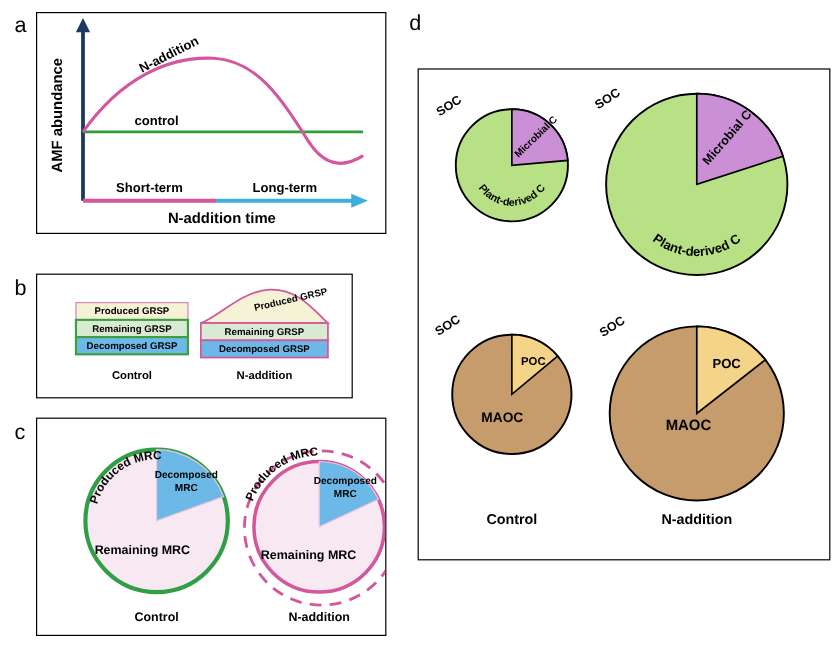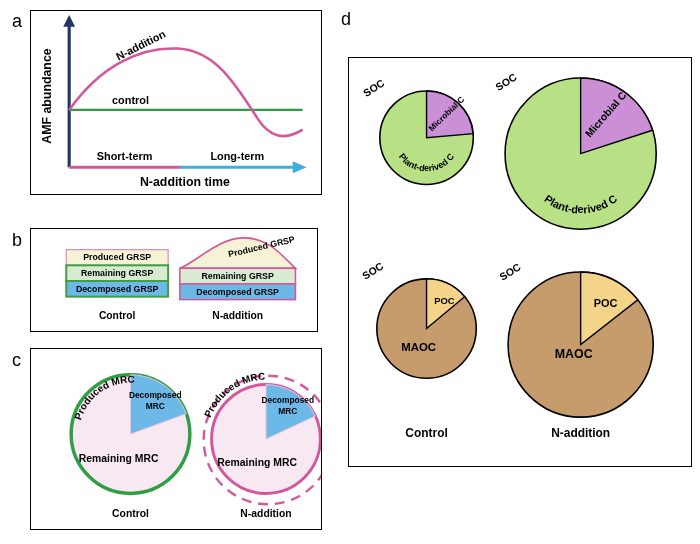--- a/index.html
+++ b/index.html
@@ -35,21 +35,21 @@
 
     <text transform="translate(112,38) rotate(-27)" text-anchor="middle" font-size="11" font-weight="bold">N-addition</text>
     <text x="100" y="94" text-anchor="middle" font-size="11" font-weight="bold" fill="#1d6b28">control</text>
     <text x="94" y="151" text-anchor="middle" font-size="11" font-weight="bold">Short-term</text>
     <text x="208" y="151" text-anchor="middle" font-size="11" font-weight="bold">Long-term</text>
     <text x="155" y="177" text-anchor="middle" font-size="12.5" font-weight="bold">N-addition time</text>
     <text transform="translate(20,86) rotate(-90)" text-anchor="middle" font-size="12.5" font-weight="bold">AMF abundance</text>
   </svg>
 </div>
 
-<div class="panel-box" style="left:30px;top:228px;width:288px;height:104px;">
+<div class="panel-box" style="left:30px;top:228px;width:264px;height:104px;">
   <svg viewBox="0 0 292 104">
 
     <rect x="36" y="21" width="104" height="16" fill="#f6f2d6" stroke="#d88ab8" stroke-width="1.2"></rect>
     <rect x="36" y="37" width="104" height="16" fill="#d9ead3" stroke="#3f9e3f" stroke-width="2"></rect>
     <rect x="36" y="53" width="104" height="16" fill="#6cb9e8" stroke="#3f9e3f" stroke-width="2"></rect>
     <text x="88" y="32" text-anchor="middle" font-size="9" font-weight="600">Produced GRSP</text>
     <text x="88" y="48" text-anchor="middle" font-size="9" font-weight="600">Remaining GRSP</text>
     <text x="88" y="64" text-anchor="middle" font-size="9" font-weight="600">Decomposed GRSP</text>
     <text x="88" y="92" text-anchor="middle" font-size="10.5" font-weight="600">Control</text>
 

